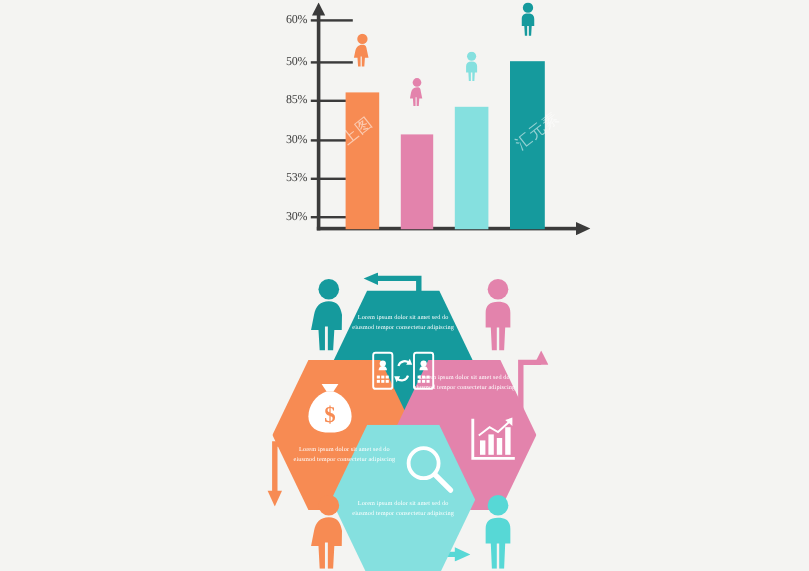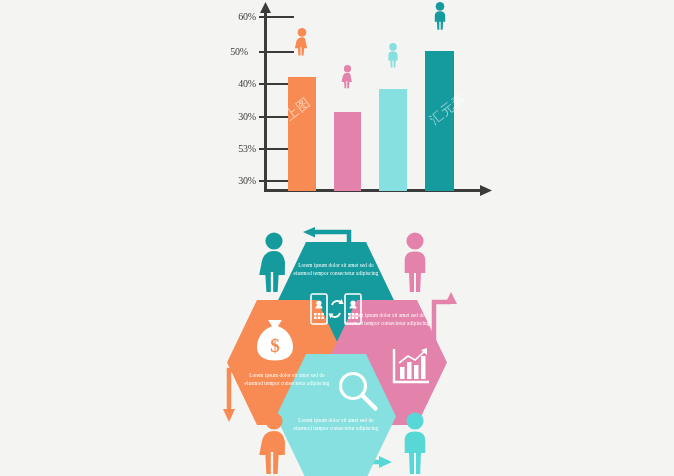--- a/index.html
+++ b/index.html
@@ -53,22 +53,22 @@
   .icon{position:absolute;}
 </style>
 </head>
 <body>
 
 <div id="stage">
 
   <div id="chart">
 
     <div class="axis-label" style="left:0px;top:11px;">60%</div>
-    <div class="axis-label" style="left:0px;top:46px;text-align:center;">50%</div>
-    <div class="axis-label" style="left:0px;top:78px;">40%</div>
+    <div class="axis-label" style="left:0px;top:46px;">50%</div>
+    <div class="axis-label" style="left:0px;top:78px;">85%</div>
     <div class="axis-label" style="left:0px;top:111px;">30%</div>
     <div class="axis-label" style="left:0px;top:143px;">53%</div>
     <div class="axis-label" style="left:0px;top:175px;">30%</div>
 
     <div class="tickline" style="left:37px;top:16px;width:35px;"></div>
     <div class="tickline" style="left:37px;top:51px;width:35px;"></div>
     <div class="tickline" style="left:37px;top:83px;width:35px;"></div>
     <div class="tickline" style="left:37px;top:116px;width:35px;"></div>
     <div class="tickline" style="left:37px;top:148px;width:35px;"></div>
     <div class="tickline" style="left:37px;top:180px;width:35px;"></div>

